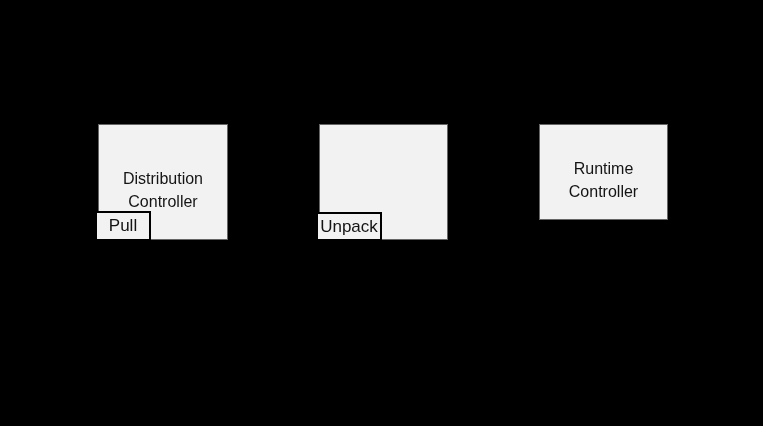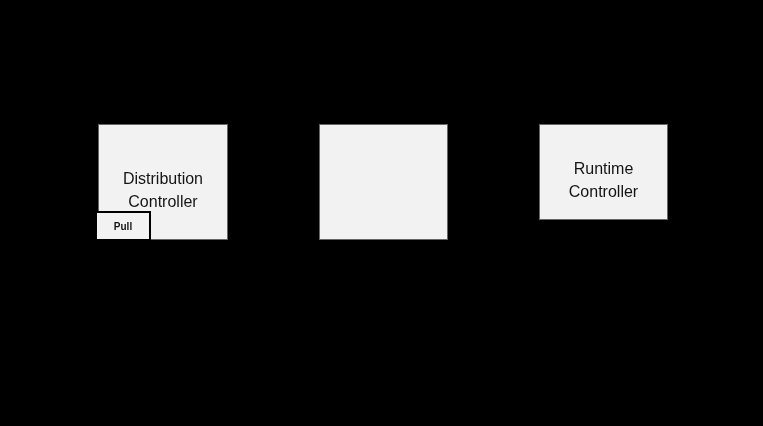--- a/index.html
+++ b/index.html
@@ -42,39 +42,41 @@
     background: #f2f2f2;
     border: 2px solid #000000;
     display: flex;
     align-items: center;
     justify-content: center;
     text-align: center;
     left: -4px;
     bottom: -2px;
   }
   .sub-badge .sub-label {
-    font-size: 10px;
+    font-size: 17px;
     color: #141414;
-    font-weight: bold;
   }
   .badge-pull   { width: 56px; height: 30px; }
   .badge-unpack { width: 66px; height: 29px; }
 </style>
 </head>
 <body>
 
 <div class="canvas">
 
   <div class="controller-box box-distribution">
     <span class="label">Distribution Controller</span>
     <div class="sub-badge badge-pull">
       <span class="sub-label">Pull</span>
     </div>
   </div>
 
   <div class="controller-box box-bundle">
+    <div class="sub-badge badge-unpack">
+      <span class="sub-label">Unpack</span>
+    </div>
   </div>
 
   <div class="controller-box box-runtime">
     <span class="label">Runtime Controller</span>
   </div>
 
 </div>
 
 </body></html>

